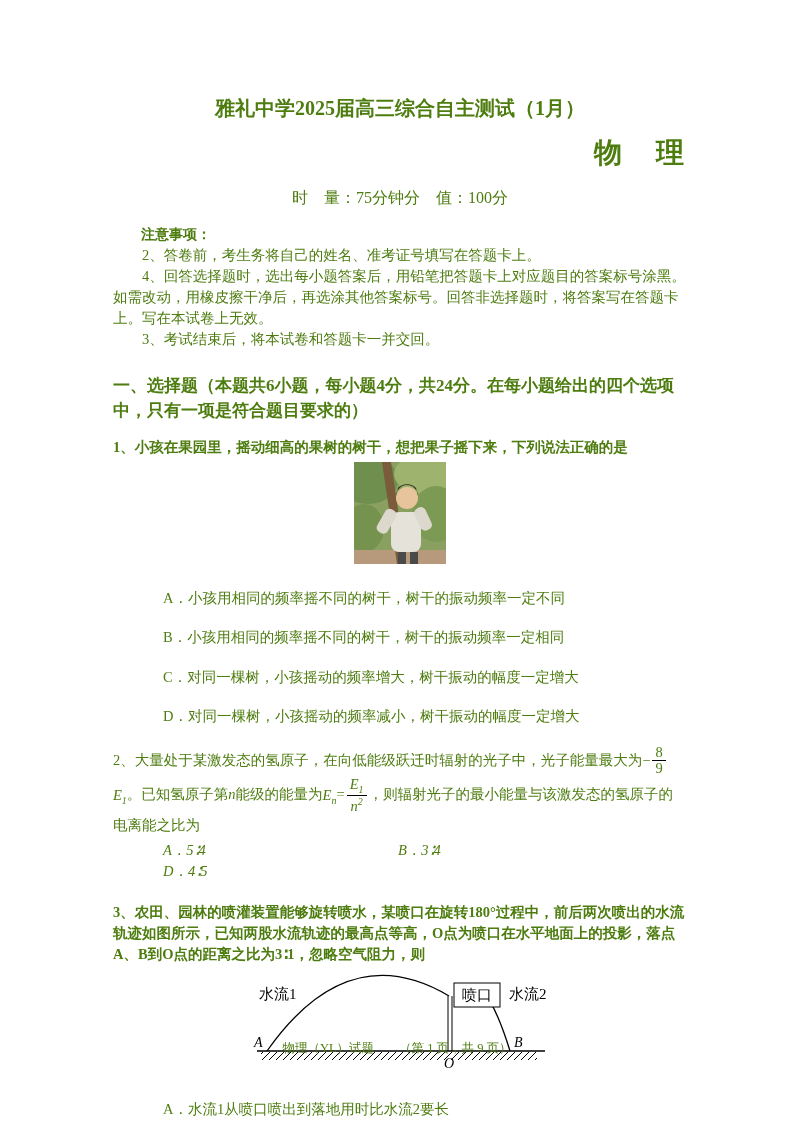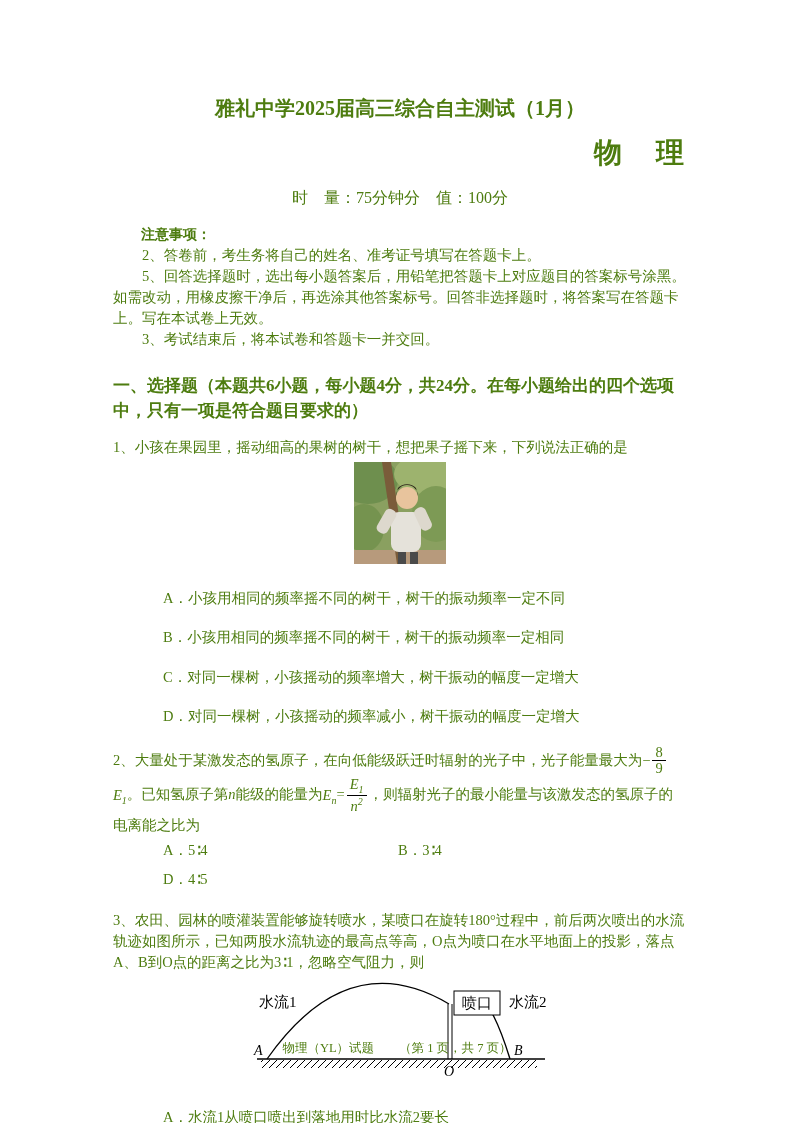--- a/index.html
+++ b/index.html
@@ -7,26 +7,26 @@
     position:relative;width:794px;height:1123px;background:#fff;overflow:hidden;
     font-family:"Liberation Serif","DejaVu Serif",serif;color:#4d7c0f;
   }
   .content{position:absolute;left:113px;top:94px;width:574px;font-size:14.5px;line-height:1.45;}
   .title{font-size:20px;font-weight:bold;text-align:center;margin:0 0 10px;}
   .subject{font-size:28px;font-weight:bold;text-align:right;letter-spacing:3px;margin:0 0 12px;}
   .meta{display:flex;justify-content:center;font-size:16px;margin:0 0 16px;}
   .notice-head{font-weight:bold;font-size:14px;margin:0;}
   .notice p{margin:0;text-indent:2em;}
   .section-head{font-weight:bold;margin:24px 0 10px;font-size:17px;}
-  .stem{margin:14px 0 4px;}
+  .stem{margin:14px 0 4px;font-weight:bold;}
   .photo-wrap{text-align:center;margin:2px 0 4px;}
   .options{margin:2px 0 8px 50px;}
   .options div{margin:18px 0;}
   .q2para{margin:8px 0 4px;}
-  .opt-grid{display:grid;grid-template-columns:235px auto;row-gap:8px;margin:4px 0 20px 50px;}
+  .opt-grid{display:grid;grid-template-columns:235px auto;row-gap:0;margin:4px 0 20px 50px;font-style:italic;}
   .frac{display:inline-block;vertical-align:middle;text-align:center;margin:0 2px;line-height:1;}
   .frac .fnum{display:block;line-height:1.1;padding:0 3px;}
   .frac .fden{display:block;line-height:1.1;padding:0 3px;border-top:1px solid #000;}
   .var{font-style:italic;}
   sub,sup{font-size:10px;}
   .diagram-wrap{margin:6px 0 8px 140px;}
   .footer{position:absolute;left:0;right:0;top:1040px;text-align:center;font-size:12.5px;}
   svg text{font-family:"Liberation Serif","DejaVu Serif",serif;}
 </style>
 </head>
@@ -38,21 +38,21 @@
     <div class="title">雅礼中学2025届高三综合自主测试（1月）</div>
     <div class="subject">物　理</div>
     <div class="meta">
       <span>时　量：75分钟</span>
       <span>分　值：100分</span>
     </div>
 
     <div class="notice">
       <p class="notice-head">注意事项：</p>
       <p>2、答卷前，考生务将自己的姓名、准考证号填写在答题卡上。</p>
-      <p>5、回答选择题时，选出每小题答案后，用铅笔把答题卡上对应题目的答案标号涂黑。如需改动，用橡皮擦干净后，再选涂其他答案标号。回答非选择题时，将答案写在答题卡上。写在本试卷上无效。</p>
+      <p>4、回答选择题时，选出每小题答案后，用铅笔把答题卡上对应题目的答案标号涂黑。如需改动，用橡皮擦干净后，再选涂其他答案标号。回答非选择题时，将答案写在答题卡上。写在本试卷上无效。</p>
       <p>3、考试结束后，将本试卷和答题卡一并交回。</p>
     </div>
 
     <p class="section-head">一、选择题（本题共6小题，每小题4分，共24分。在每小题给出的四个选项中，只有一项是符合题目要求的）</p>
 
     <p class="stem">1、小孩在果园里，摇动细高的果树的树干，想把果子摇下来，下列说法正确的是</p>
 
     <div class="photo-wrap">
       <svg width="92" height="102" viewBox="0 0 92 102" aria-hidden="true">
         <rect width="92" height="102" fill="#8aa060"></rect>
@@ -112,14 +112,14 @@
       </svg>
     </div>
 
     <div class="options">
       <div>A．水流1从喷口喷出到落地用时比水流2要长</div>
       <div>B．水流1和水流2在最高点的速度大小之比为3∶1</div>
     </div>
 
   </div>
 
-  <div class="footer">物理（YL）试题　　（第 1 页，共 7 页）</div>
+  <div class="footer">物理（YL）试题　　（第 1 页，共 9 页）</div>
 </div>
 
 </body></html>

